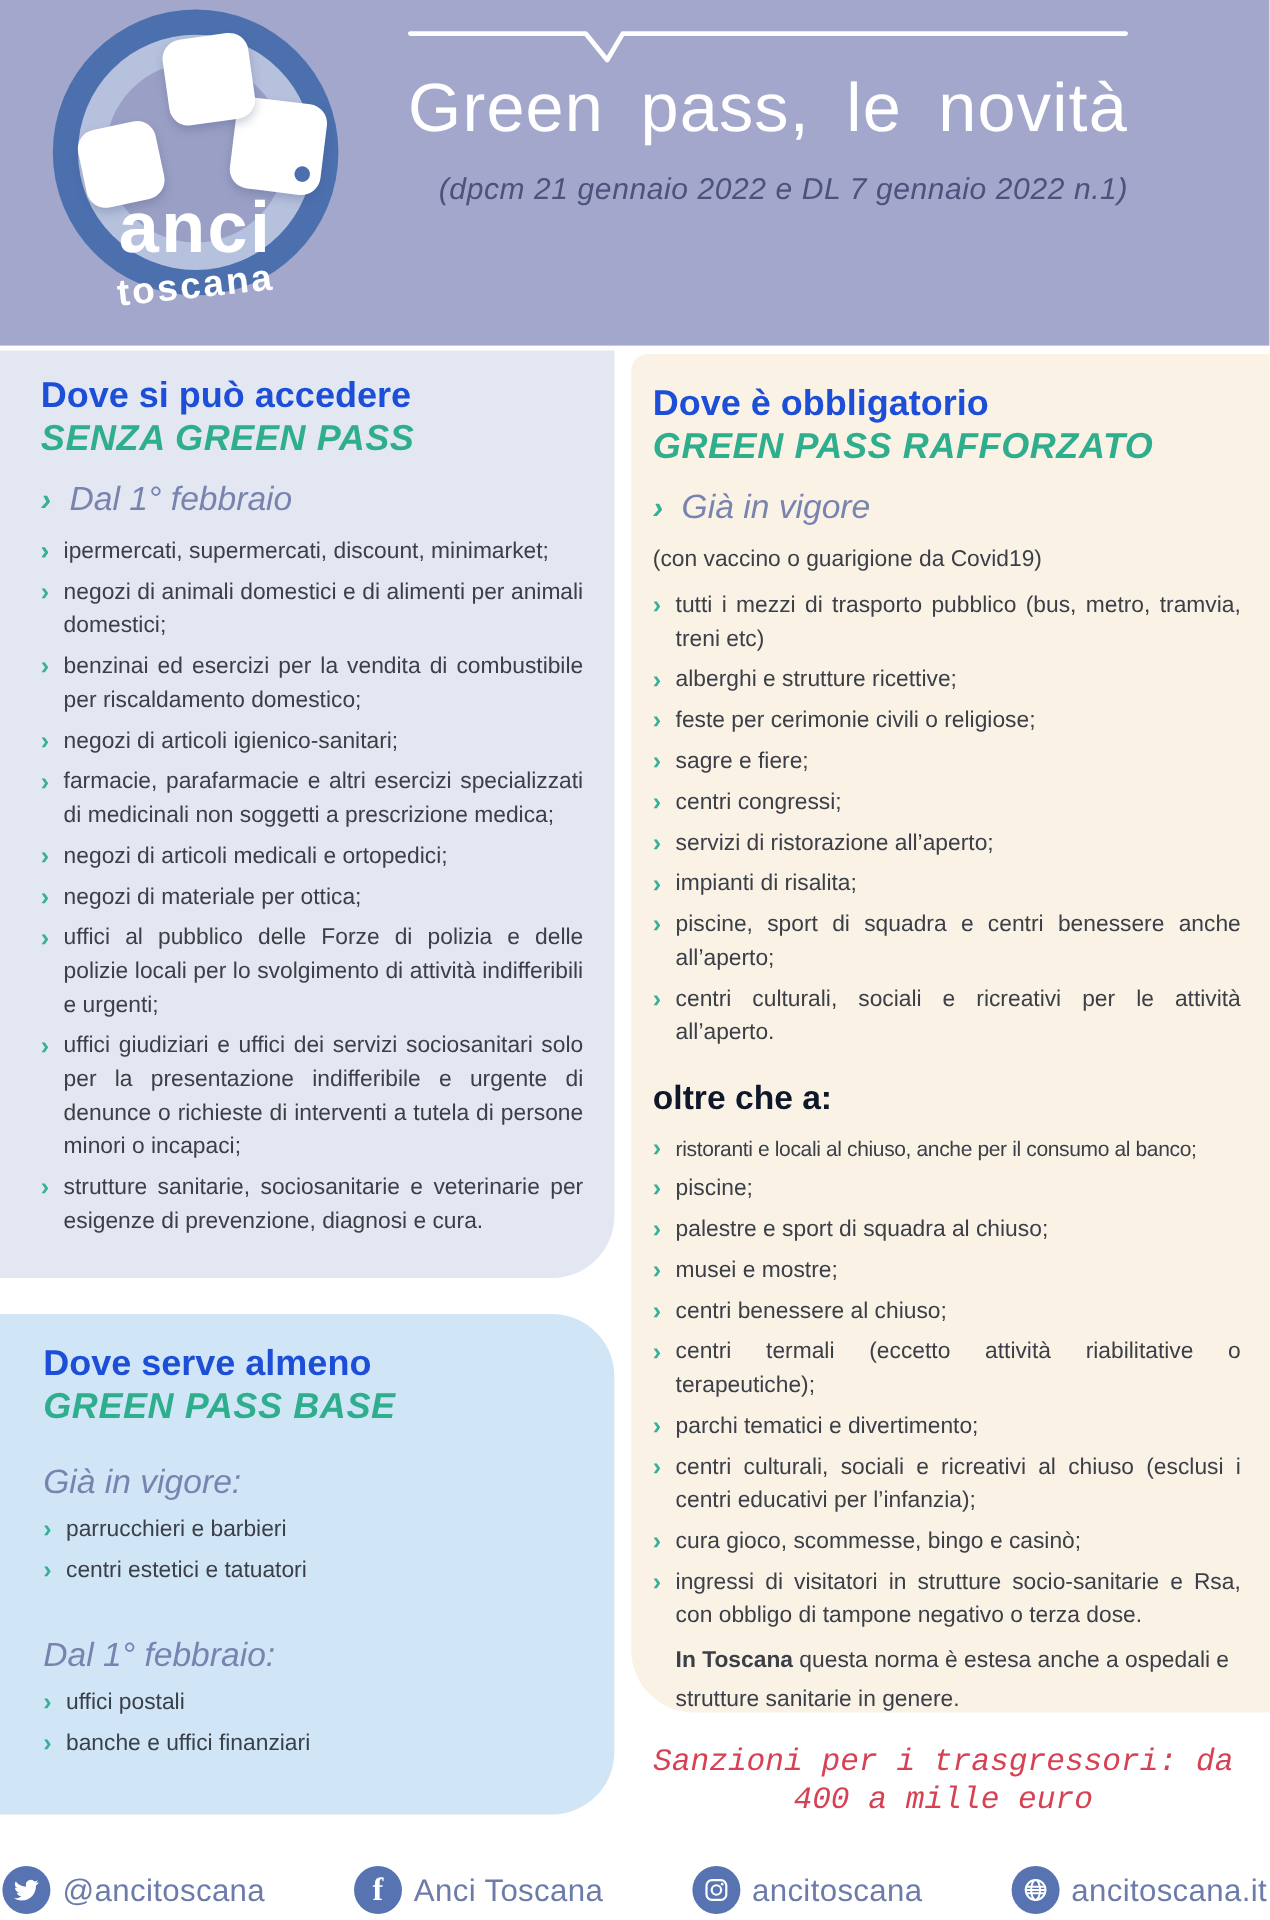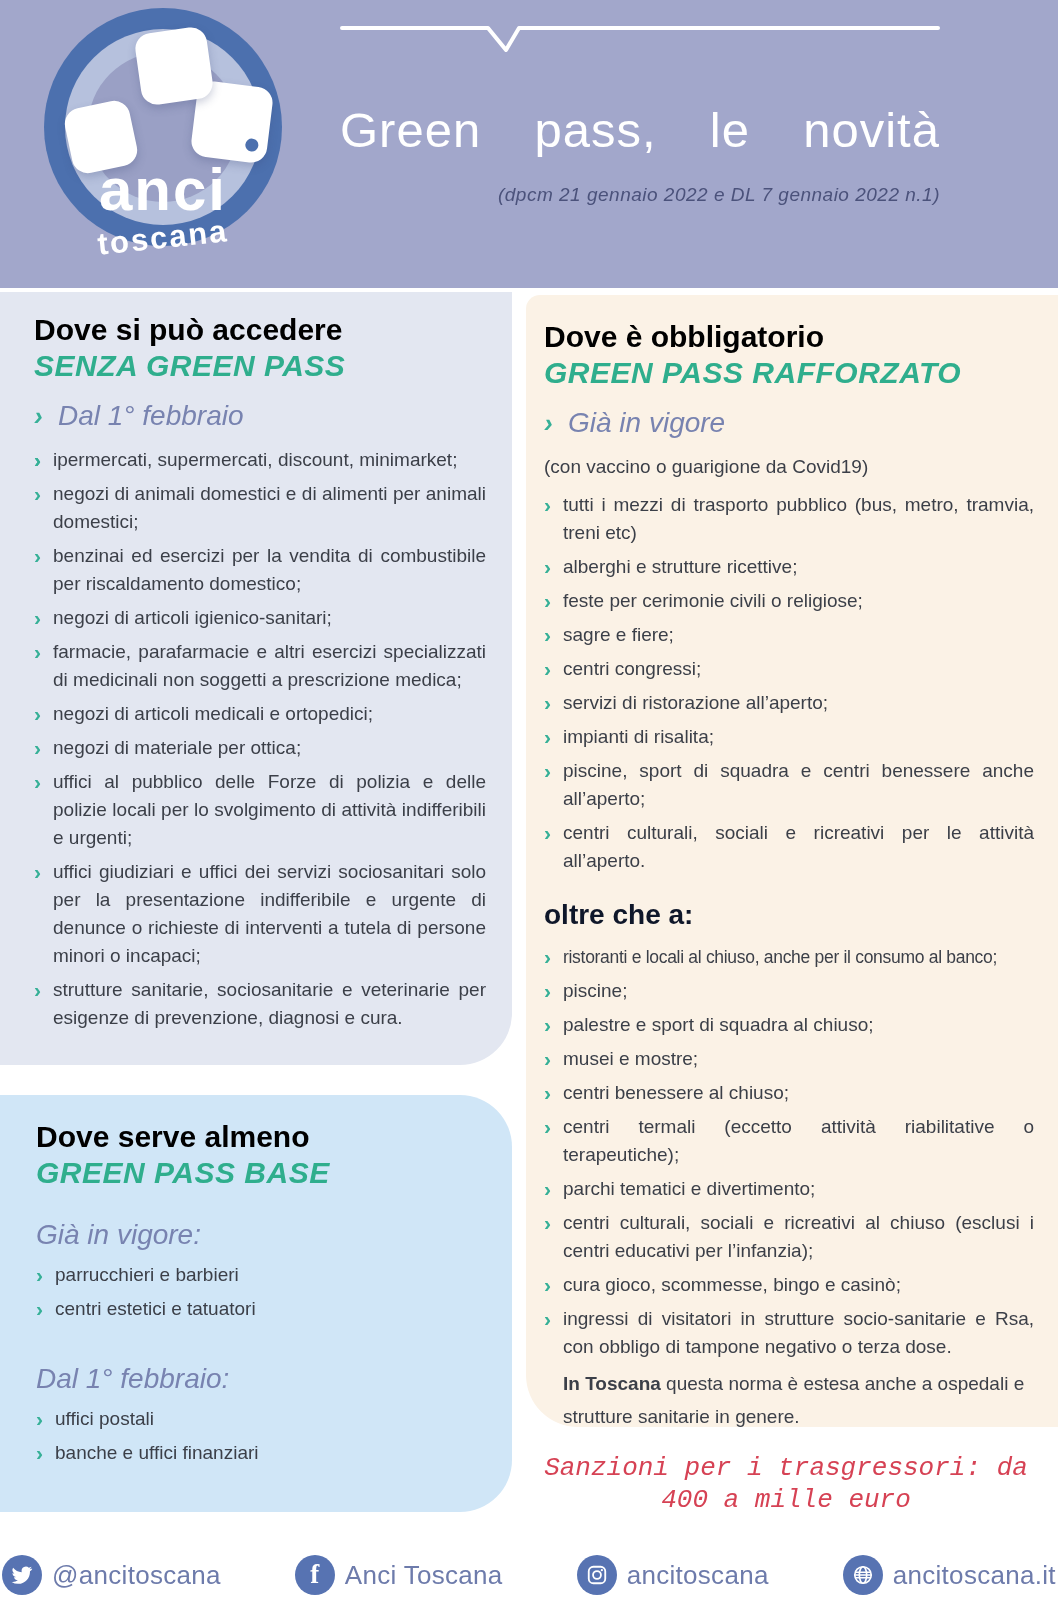--- a/index.html
+++ b/index.html
@@ -15,30 +15,30 @@
   .sq{position:absolute;background:#ffffff;border-radius:16px;box-shadow:0 4px 8px rgba(60,70,120,.25);}
   .sq-top{width:72px;height:72px;left:94px;top:22px;transform:rotate(-8deg);}
   .sq-left{width:66px;height:66px;left:24px;top:96px;transform:rotate(-12deg);}
   .sq-right{width:76px;height:76px;left:150px;top:76px;transform:rotate(7deg);}
   .sq-dot{position:absolute;right:9px;bottom:11px;width:13px;height:13px;border-radius:50%;background:#4c70ae;}
   .logo-anci{position:absolute;left:0;width:238px;top:152px;text-align:center;color:#ffffff;font-size:60px;font-weight:700;letter-spacing:2px;line-height:60px;}
   .logo-toscana{position:absolute;left:0;width:238px;top:212px;text-align:center;color:#ffffff;font-size:31px;font-weight:700;letter-spacing:2px;transform:rotate(-6deg);}
 
   .title-block{position:absolute;left:340px;top:24px;width:600px;}
   .bubble-line{display:block;}
-  .title-line{color:#ffffff;font-size:49px;line-height:64px;font-weight:400;letter-spacing:1px;text-align:justify;text-align-last:justify;margin-top:40px;}
-  .subtitle{margin-top:22px;color:#4b527b;font-size:19px;font-style:italic;text-align:right;letter-spacing:0.5px;}
+  .title-line{color:#ffffff;font-size:57px;line-height:64px;font-weight:400;letter-spacing:1px;text-align:justify;text-align-last:justify;}
+  .subtitle{margin-top:22px;color:#4b527b;font-size:25px;font-style:italic;text-align:right;letter-spacing:0.5px;}
 
   
   .box{position:absolute;box-sizing:border-box;}
   .box-senza{left:0;top:292px;width:512px;height:773px;background:#e3e7f1;border-radius:0 0 52px 0;padding:20px 26px 0 34px;}
   .box-base{left:0;top:1095px;width:512px;height:417px;background:#d0e6f7;border-radius:0 52px 52px 0;padding:24px 26px 0 36px;}
   .box-raff{left:526px;top:295px;width:532px;height:1132px;background:#fbf2e6;border-radius:14px 0 0 52px;padding:24px 24px 0 18px;}
 
-  .h-blue{font-size:30px;font-weight:700;color:#000000;line-height:36px;}
+  .h-blue{font-size:30px;font-weight:700;color:#1d4ed8;line-height:36px;}
   .h-teal{font-size:30px;font-weight:700;font-style:italic;color:#2fae8d;line-height:36px;letter-spacing:0.5px;}
   .subhead{position:relative;padding-left:24px;margin:12px 0 10px 0;font-size:28px;font-style:italic;color:#7883b0;line-height:40px;}
   .subhead .chev{font-size:26px;line-height:40px;}
   .subhead-noarrow{margin:26px 0 8px 0;font-size:28px;font-style:italic;color:#7883b0;font-weight:700;line-height:36px;}
   .note{font-size:19px;color:#3b3f48;line-height:28px;text-align:justify;margin:2px 0 10px 0;}
 
   ul.items{list-style:none;margin:0;padding:0;}
   ul.items li{position:relative;padding-left:19px;margin-bottom:6px;font-size:19px;line-height:28px;color:#3b3f48;text-align:justify;}
   .chev{position:absolute;left:0;top:0;color:#36b097;font-weight:700;font-size:21px;line-height:28px;}
   ul.items li.tight{font-size:17.5px;letter-spacing:-0.3px;}

